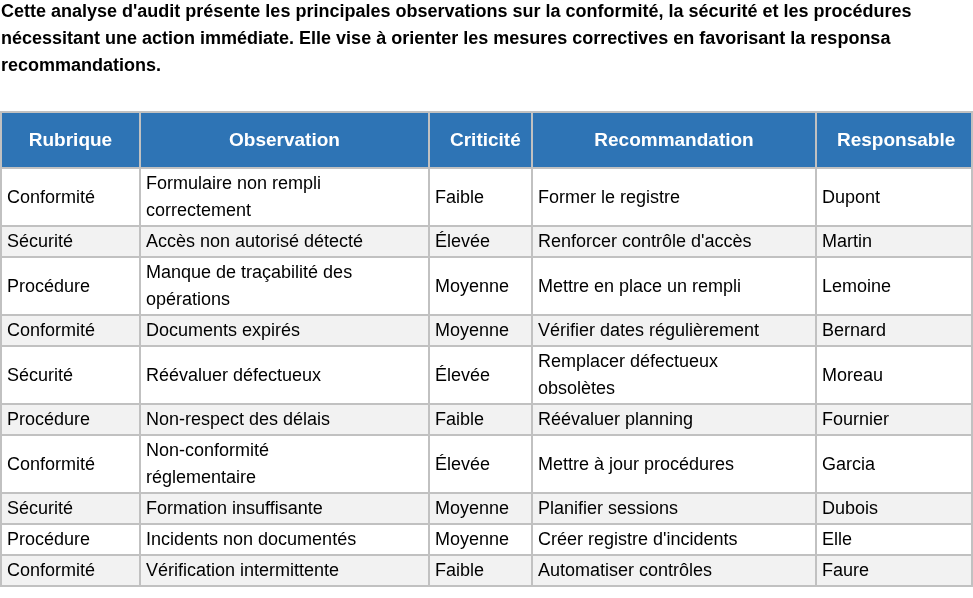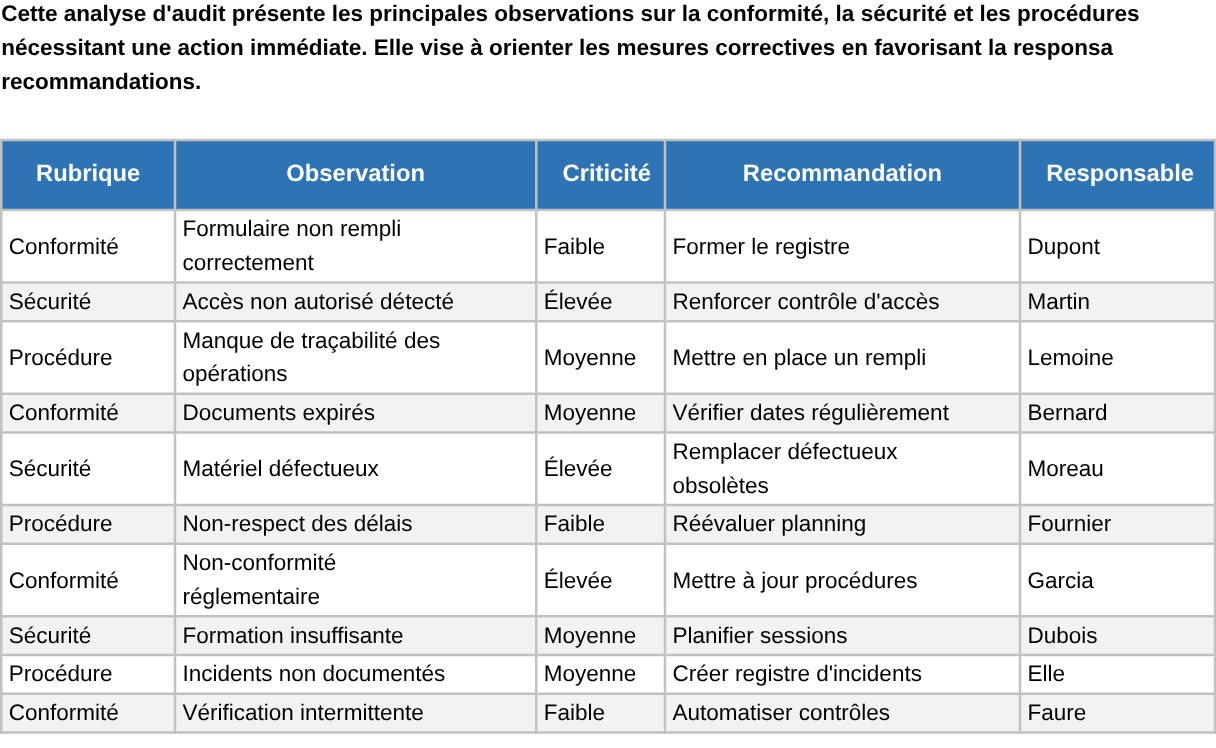--- a/index.html
+++ b/index.html
@@ -87,21 +87,21 @@
     </tr>
     <tr class="band">
       <td>Conformité</td>
       <td>Documents expirés</td>
       <td>Moyenne</td>
       <td>Vérifier dates régulièrement</td>
       <td>Bernard</td>
     </tr>
     <tr>
       <td>Sécurité</td>
-      <td>Matériel défectueux</td>
+      <td>Réévaluer défectueux</td>
       <td>Élevée</td>
       <td>Remplacer défectueux
 obsolètes</td>
       <td>Moreau</td>
     </tr>
     <tr class="band">
       <td>Procédure</td>
       <td>Non-respect des délais</td>
       <td>Faible</td>
       <td>Réévaluer planning</td>

